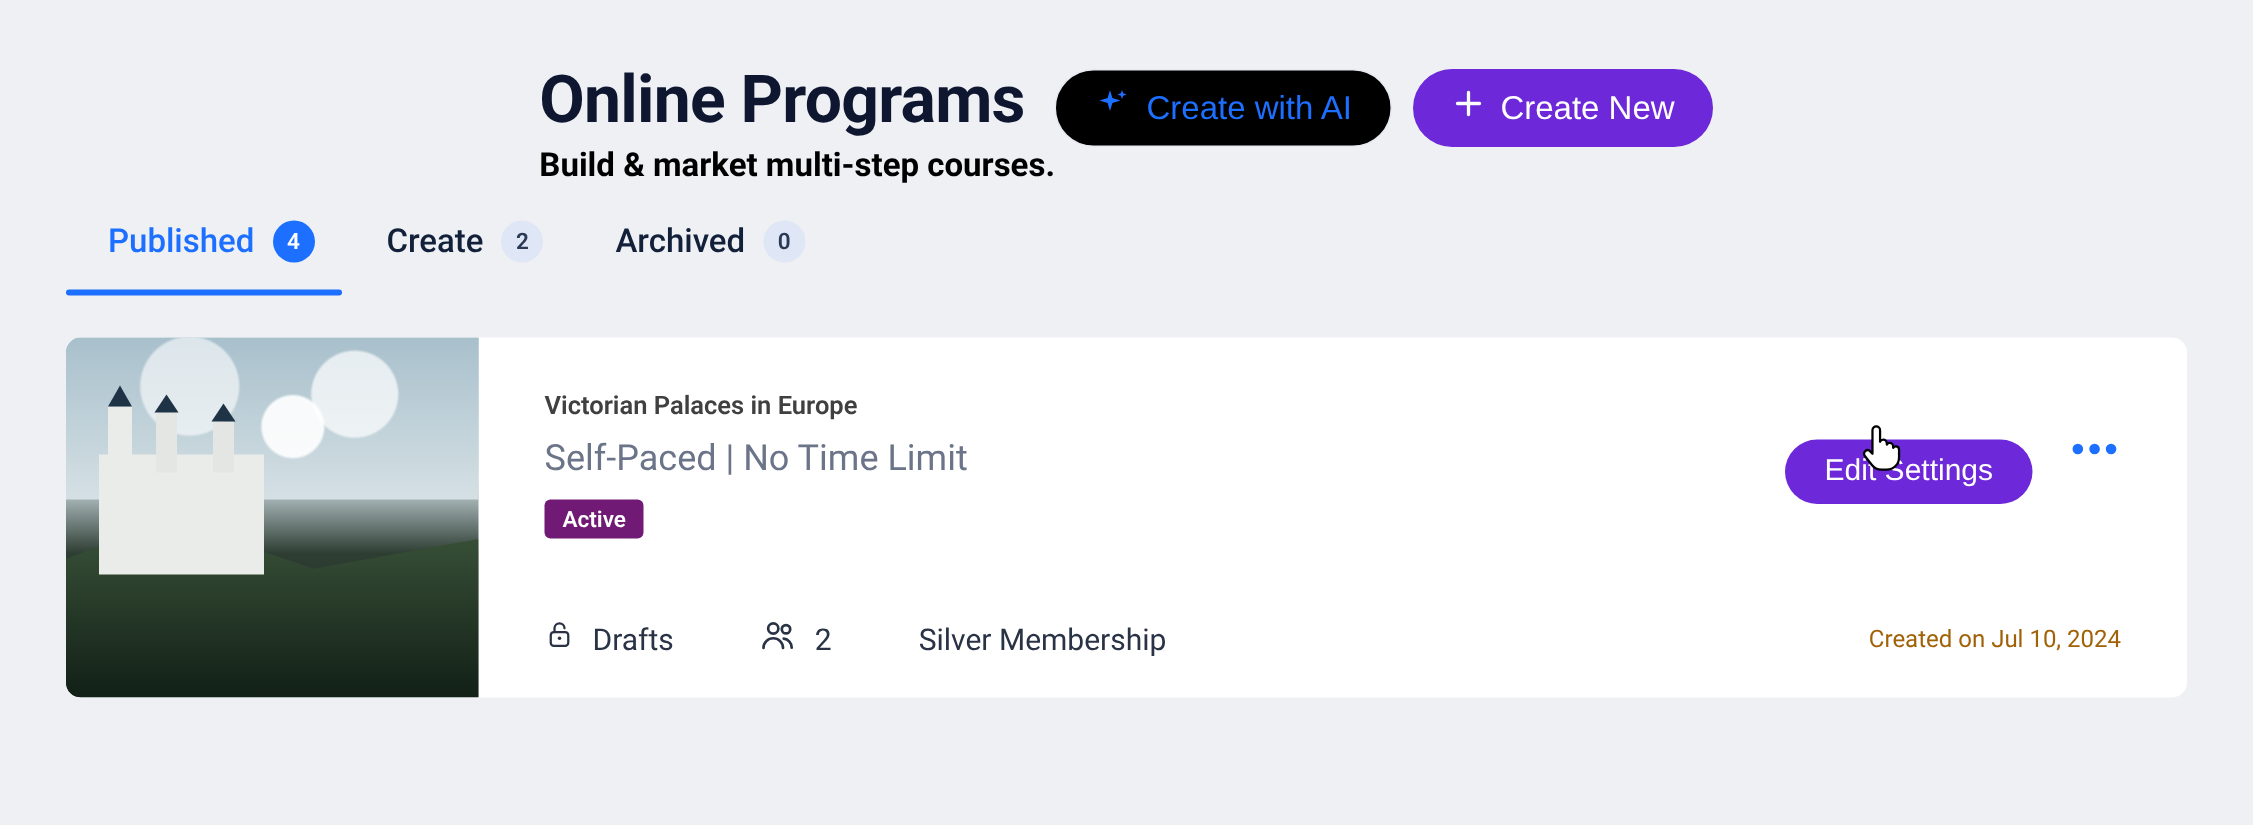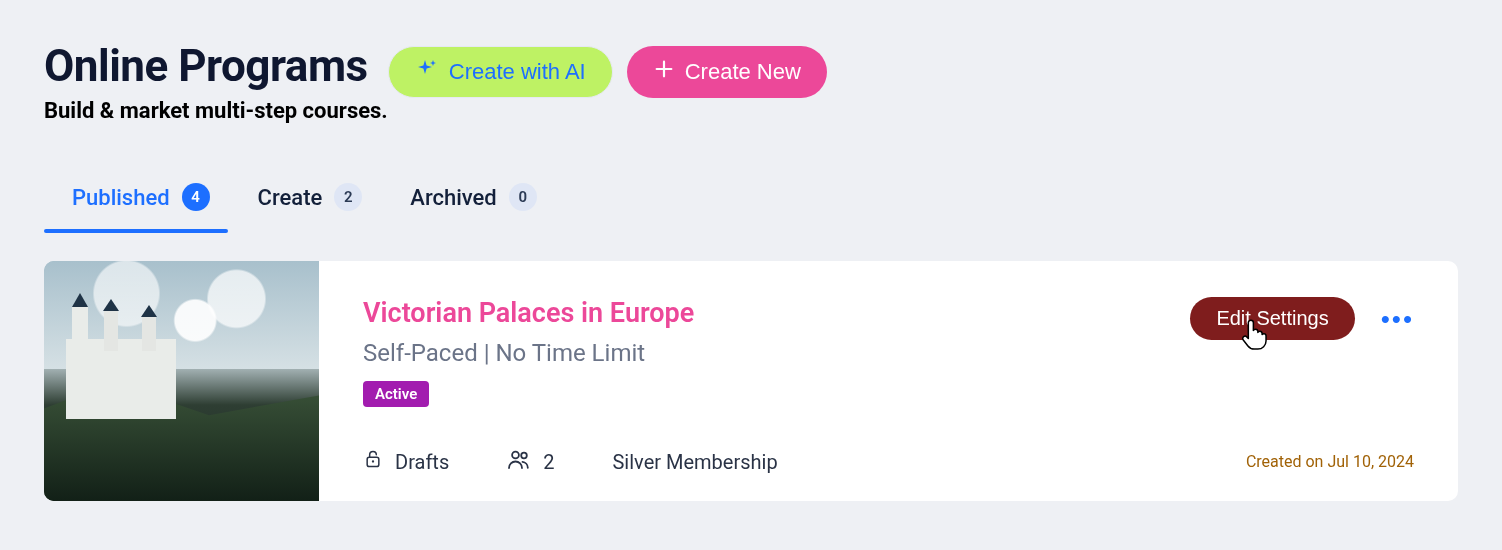--- a/index.html
+++ b/index.html
@@ -6,53 +6,53 @@
     body {
       font-family: -apple-system, BlinkMacSystemFont, "Segoe UI", Roboto, Helvetica, Arial, sans-serif;
       background: #eef0f4;
       width: 1502px;
       height: 550px;
       padding: 40px 44px;
       color: #0f1730;
     }
     .header-row {
       display: flex;
-      justify-content: flex-start;
+      justify-content: center;
       align-items: flex-start;
     }
     .title-block { display: flex; flex-direction: column; gap: 6px; }
     .page-title { font-size: 44px; font-weight: 700; color: #0f1730; letter-spacing: -0.5px; }
     .page-subtitle { font-size: 22px; font-weight: 700; color: #000000; }
     .actions { display: flex; gap: 14px; align-items: center; padding-top: 6px; }
     .btn {
       border-radius: 999px;
       height: 52px;
       padding: 0 26px;
       font-size: 22px;
       font-weight: 500;
       display: inline-flex;
       align-items: center;
       gap: 10px;
       cursor: pointer;
       border: none;
     }
     .btn-outline {
-      background: #bef264;
+      background: #000000;
       color: #1d6fff;
       border: 1px solid #e6e9f2;
     }
     .btn-primary {
-      background: #ec4899;
+      background: #6d28d9;
       color: #ffffff;
     }
     .btn svg { flex: none; }
     .tabs {
       display: flex;
       gap: 48px;
-      margin-top: 60px;
+      margin-top: 24px;
       border-bottom: none;
       position: relative;
       padding-left: 28px;
     }
     .tab {
       display: inline-flex;
       align-items: center;
       gap: 12px;
       font-size: 22px;
       font-weight: 500;
@@ -134,31 +134,31 @@
     .thumb .tower3::after{content:"";position:absolute;top:-12px;left:-1px;border-left:8px solid transparent;border-right:8px solid transparent;border-bottom:12px solid #1f3346;}
 
     .card-body {
       flex: 1;
       padding: 36px 44px 26px 44px;
       display: flex;
       flex-direction: column;
       position: relative;
     }
     .card-top-row{ display:flex; justify-content:space-between; align-items:flex-start; }
-    .card-title { font-size: 27px; font-weight: 600; color: #ec4899; }
+    .card-title { font-size: 17px; font-weight: 600; color: #404040; }
     .card-sub { font-size: 24px; color: #6b7488; margin-top: 10px; }
     .badge-active{
       display:inline-flex; align-items:center; justify-content:center;
-      background:#a21caf; color:#fff; font-size:15px; font-weight:600;
+      background:#701a75; color:#fff; font-size:15px; font-weight:600;
       padding: 4px 12px; border-radius:4px; margin-top:14px; width:fit-content;
     }
     .card-actions { display:flex; align-items:center; gap:26px; }
     .btn-edit{
-      background:#7f1d1d; color:#fff; border:none; border-radius:999px;
-      font-size:20px; font-weight:500; padding: 10px 26px; cursor:pointer;
+      background:#6d28d9; color:#fff; border:none; border-radius:999px;
+      font-size:20px; font-weight:500; padding: 10px 26px; cursor:pointer;margin-top:32px;
     }
     .more-btn{
       color:#1d6fff; font-size:26px; letter-spacing:2px; cursor:pointer;
       background:none; border:none; line-height:1;
     }
     .cursor-hand{
       position:absolute; right:190px; top:56px; width:30px; height:34px;
     }
     .meta-row{
       display:flex; align-items:center; gap:58px; margin-top:auto; padding-top:28px;

